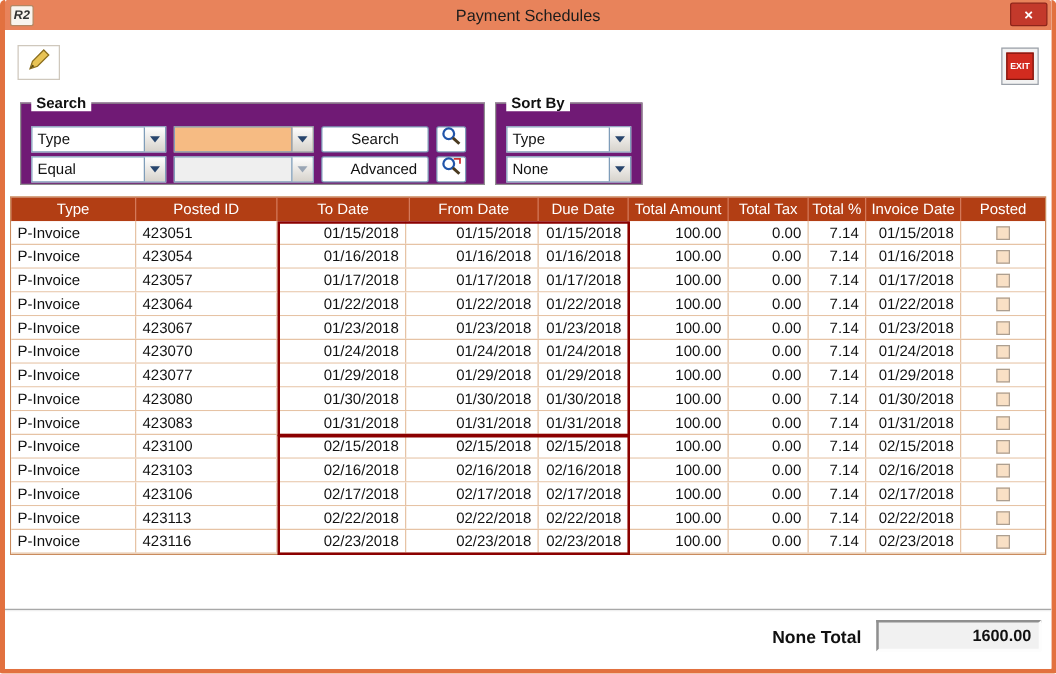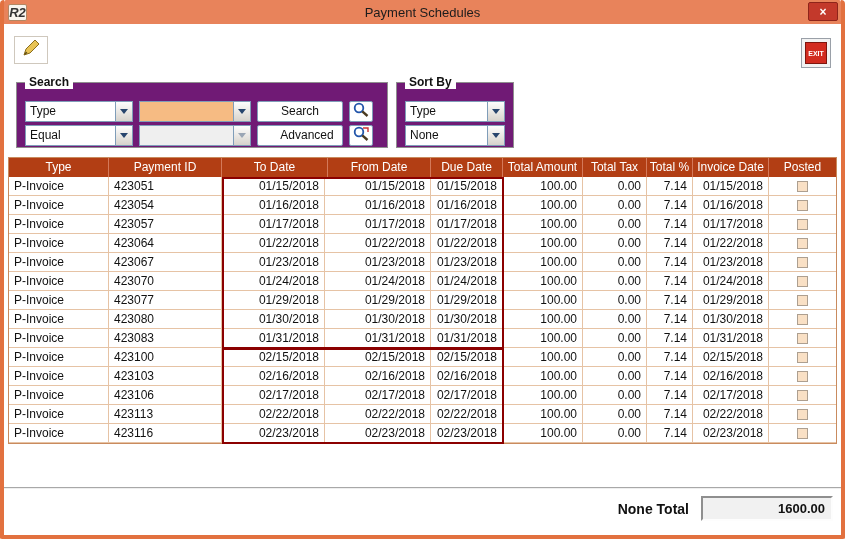--- a/index.html
+++ b/index.html
@@ -5,21 +5,21 @@
   * { box-sizing: border-box; margin: 0; padding: 0; }
   html,body { width:845px; height:539px; overflow:hidden;
     font-family:"Liberation Sans", sans-serif; background:#fff; }
   .window { width:845px; height:539px; border:4px solid #E2713F;
     border-top:none; background:#fff; position:relative; border-radius:4px 4px 2px 2px; }
   .titlebar { height:24px; background:#E8835B; position:relative;
     display:flex; align-items:center; border-radius:2px 2px 0 0; }
   .titlebar .title { position:absolute; left:0; right:0; text-align:center;
     font-size:13px; color:#1c1c1c; }
   .app-badge { margin-left:4px; width:19px; height:17px; background:#f8f4ee;
-    border:1px solid #b38763; border-radius:2px; font-size:13px; font-weight:bold;
+    border:1px solid #b38763; border-radius:2px; font-size:10px; font-weight:bold;
     font-style:italic; color:#333; display:flex; align-items:center; justify-content:center; z-index:2; }
   .close-btn { position:absolute; right:3px; top:2px; width:30px; height:19px;
     background:#C3392B; border:1px solid #8e241a; border-radius:2px; color:#fff;
     font-size:12px; font-weight:bold; display:flex; align-items:center; justify-content:center; z-index:2; cursor:default; }
   .content { position:relative; width:837px; height:511px; background:#fff; }
 
   
   .btn-edit { position:absolute; left:10px; top:12px; width:34px; height:28px;
     border:1px solid #cfc8bd; background:#fff; display:flex; align-items:center; justify-content:center; }
   .btn-exit { position:absolute; right:10px; top:14px; width:30px; height:30px;
@@ -153,21 +153,21 @@
       </div>
       <div class="combo" style="left:8px; top:42px; width:100px;">
         <span class="val">None</span>
         <span class="arrow"></span>
       </div>
     </div>
 
     <div class="table-wrap">
       <div class="thead">
           <div class="th c0">Type</div>
-          <div class="th c1">Payment ID</div>
+          <div class="th c1">Posted ID</div>
           <div class="th c3">To Date</div>
           <div class="th c2">From Date</div>
           <div class="th c4">Due Date</div>
           <div class="th c5">Total Amount</div>
           <div class="th c6">Total Tax</div>
           <div class="th c7">Total %</div>
           <div class="th c8">Invoice Date</div>
           <div class="th c9">Posted</div>
         </div>
       <div>

